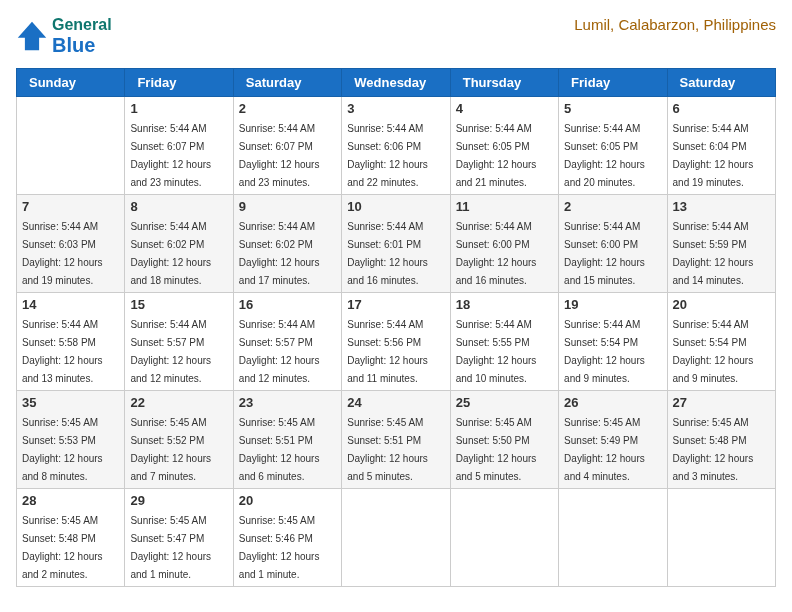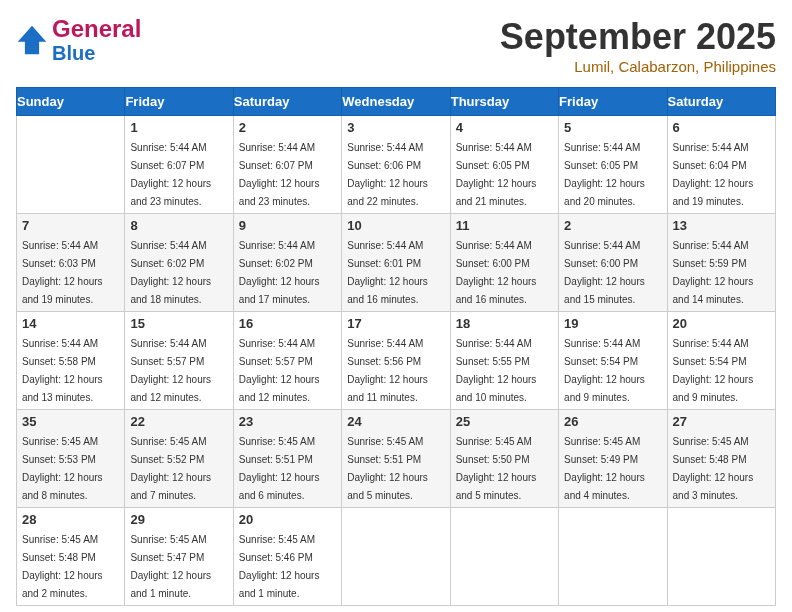--- a/index.html
+++ b/index.html
@@ -20,23 +20,23 @@
       display: flex;
       align-items: center;
       gap: 4px;
     }
     .logo-text {
       display: flex;
       flex-direction: column;
       line-height: 1.1;
     }
     .logo-general {
-      font-size: 24px;
-      font-weight: bold;
-      color: #be185d;
+      font-size: 16px;
+      font-weight: bold;
+      color: #0f766e;
     }
     .logo-blue {
       font-size: 20px;
       font-weight: bold;
       color: #1a6fc4;
     }
     .logo-icon {
       width: 32px;
       height: 32px;
     }
@@ -55,21 +55,21 @@
     .calendar {
       width: 100%;
       border-collapse: collapse;
       border: 1px solid #ccc;
     }
     .calendar th {
       background-color: #1a6fc4;
       color: #fff;
       font-size: 13px;
       font-weight: bold;
-      padding: 6px 0;
+      padding: 6px 12px;
       text-align: left;
       border: 1px solid #1560aa;
     }
     .calendar td {
       vertical-align: top;
       border: 1px solid #ccc;
       padding: 4px 5px;
       width: 108px;
       min-height: 80px;
     }
@@ -99,21 +99,20 @@
   <div class="logo">
     <svg class="logo-icon" viewBox="0 0 36 36">
       <polygon points="18,2 34,20 26,20 26,34 10,34 10,20 2,20" fill="#1a6fc4"></polygon>
     </svg>
     <div class="logo-text">
       <span class="logo-general">General</span>
       <span class="logo-blue">Blue</span>
     </div>
   </div>
   <div class="title-area">
-    <div class="month-title">September 2025</div>
     <div class="location-title">Lumil, Calabarzon, Philippines</div>
   </div>
 </div>
 
 <table class="calendar">
   <thead>
     <tr>
     <th>Sunday</th>
         <th>Friday</th>
         <th>Saturday</th>

